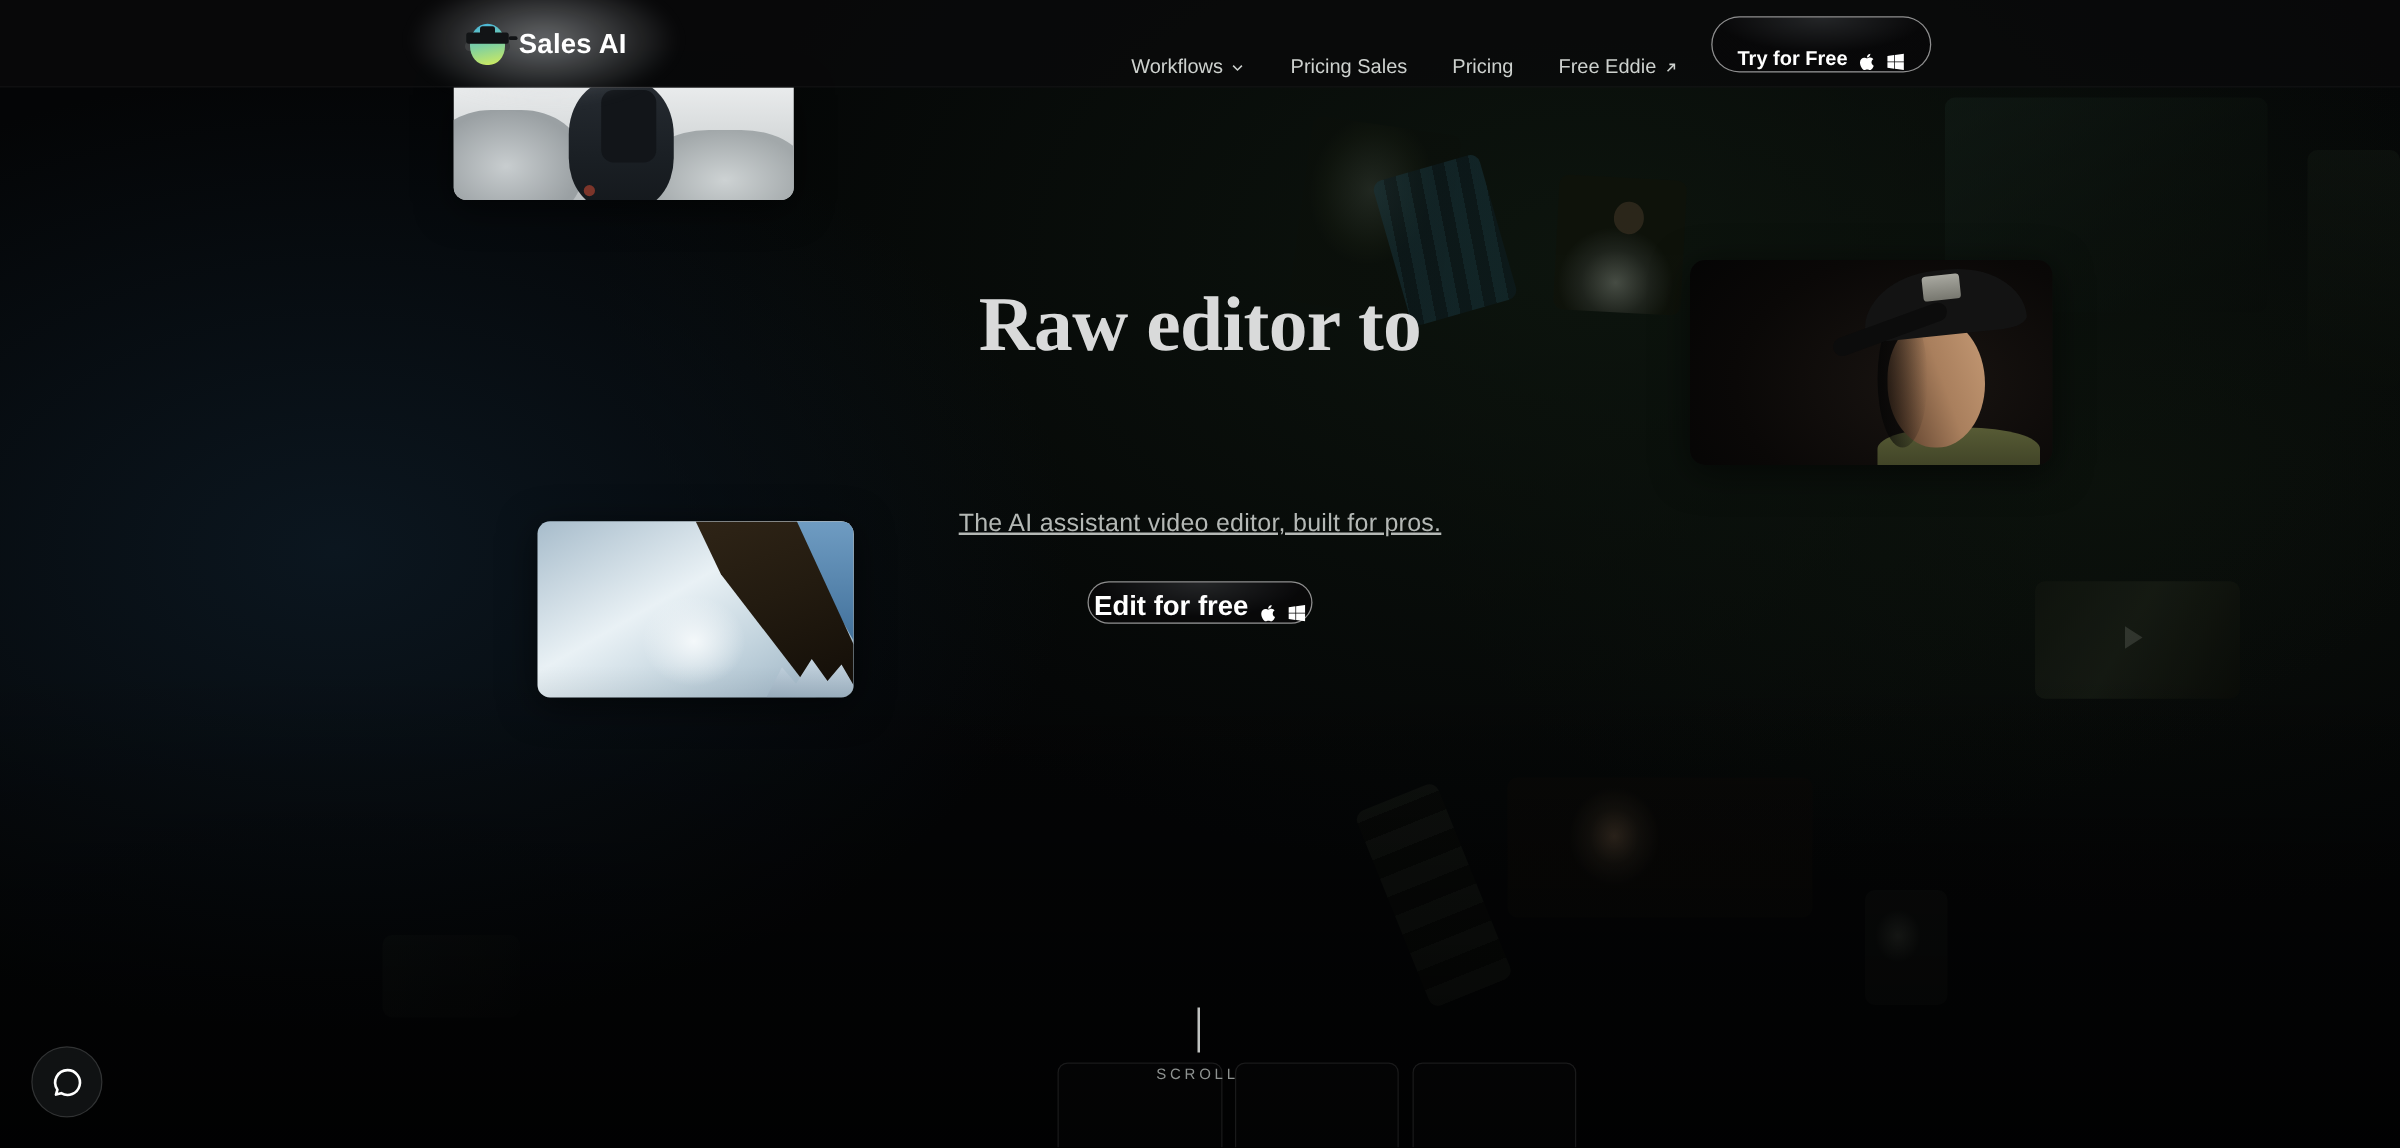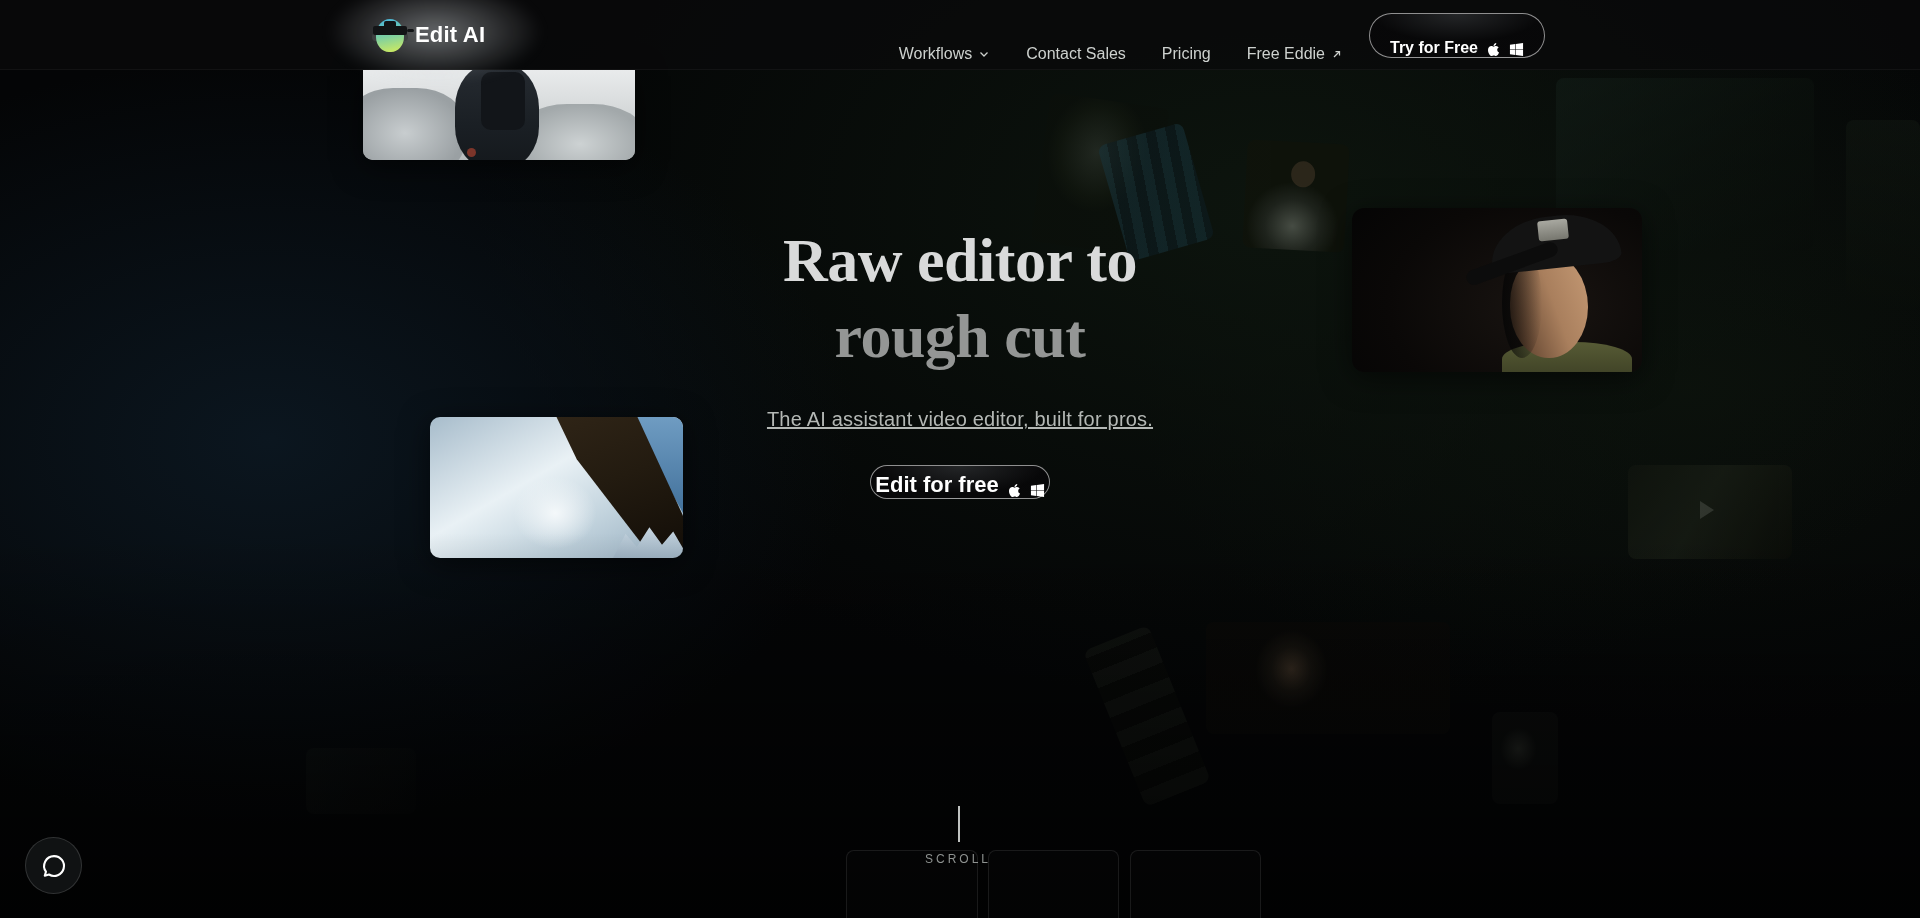--- a/index.html
+++ b/index.html
@@ -200,32 +200,32 @@
       <div class="brand">
         <div class="logo-icon">
           <span class="ear left"></span>
             <span class="ear right"></span>
           <div class="head"></div>
           <div class="visor">
               <span class="visor-box"></span>
             </div>
           <span class="temple"></span>
         </div>
-        <span class="brand-name">Edit AI</span>
+        <span class="brand-name">Sales AI</span>
       </div>
 
       <nav class="links">
         <a>
           <span>Workflows</span>
           <svg class="icon-12" viewBox="0 0 24 24" fill="none" stroke="#cdd1ce" stroke-width="2.5">
               <polyline points="5,9 12,16 19,9"></polyline>
             </svg>
         </a>
         <a>
-          <span>Contact Sales</span>
+          <span>Pricing Sales</span>
         </a>
         <a>
           <span>Pricing</span>
         </a>
         <a>
           <span>Free Eddie</span>
           <svg class="icon-12" viewBox="0 0 24 24" fill="none" stroke="#cdd1ce" stroke-width="2.5">
               <line x1="6" y1="18" x2="17" y2="7"></line>
               <polyline points="9,7 17,7 17,15"></polyline>
             </svg>
@@ -240,21 +240,20 @@
         <svg class="icon-15" viewBox="0 0 448 512" fill="#fff">
             <path d="M0 93.7l183.6-25.3v177.4H0V93.7zm0 324.6l183.6 25.3V268.4H0v149.9zm203.8 28L448 480V268.4H203.8v177.9zm0-380.6v180.1H448V32L203.8 65.7z"></path>
           </svg>
       </button>
     </div>
   </header>
 
   <main class="hero">
     <h1>
       <span class="l1">Raw editor to</span><br>
-      <span class="l2">rough cut</span>
     </h1>
     <p class="subtitle">The AI assistant video editor, built for pros.</p>
     <button class="pill cta-hero">
       <span>Edit for free</span>
       <svg class="icon-15" viewBox="0 0 384 512" fill="#fff">
           <path d="M318.7 268.7c-.2-36.7 16.4-64.4 50-84.8-18.8-26.9-47.2-41.7-84.7-44.6-35.5-2.8-74.3 20.7-88.5 20.7-15 0-49.4-19.7-76.4-19.7C63.3 140.3 4 184.8 4 273.5c0 26.2 4.8 53.3 14.4 81.2 12.8 36.7 59 126.7 107.2 125.2 25.2-.6 43-17.9 75.8-17.9 31.8 0 48.3 17.9 76.4 17.9 48.6-.7 90.4-82.5 102.6-119.3-65.2-30.7-61.7-90-61.7-91.9zm-56.6-164.2c27.3-32.4 24.8-61.9 24-72.5-24.1 1.4-52 16.4-67.9 34.9-17.5 19.8-27.8 44.3-25.6 71.9 26.1 2 49.9-11.4 69.5-34.3z"></path>
         </svg>
       <svg class="icon-15" viewBox="0 0 448 512" fill="#fff">
           <path d="M0 93.7l183.6-25.3v177.4H0V93.7zm0 324.6l183.6 25.3V268.4H0v149.9zm203.8 28L448 480V268.4H203.8v177.9zm0-380.6v180.1H448V32L203.8 65.7z"></path>
         </svg>

